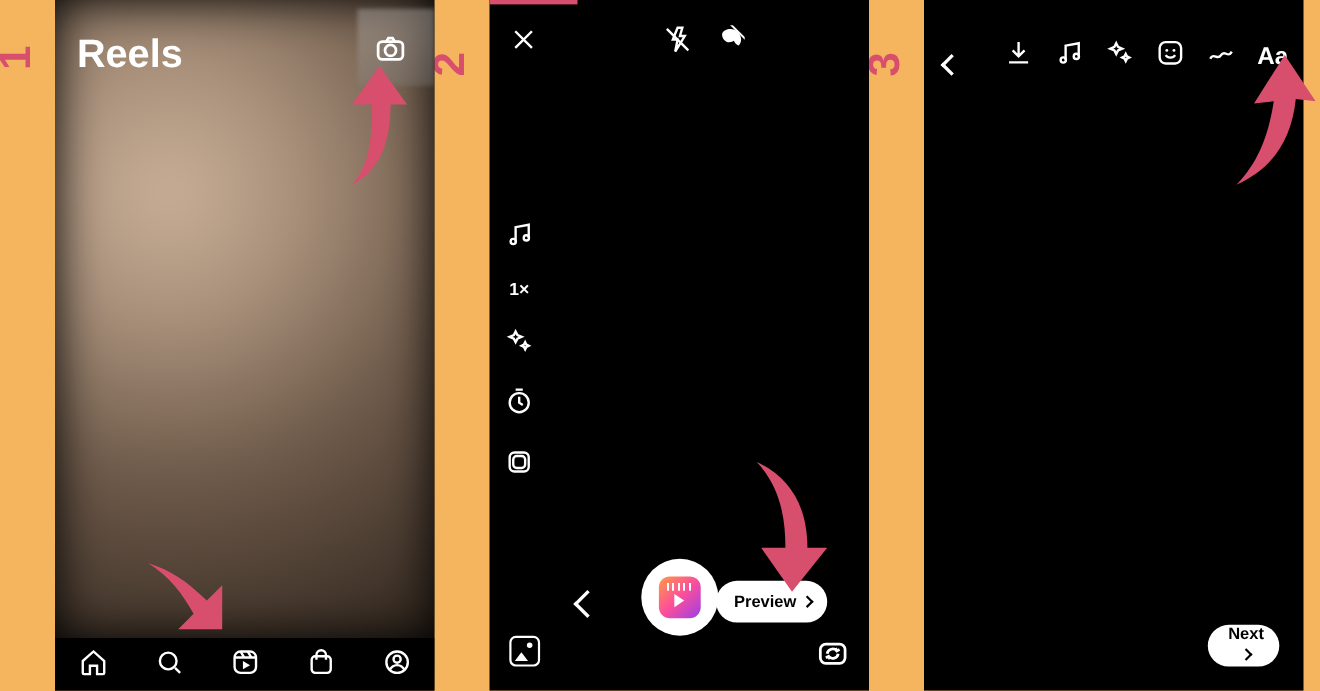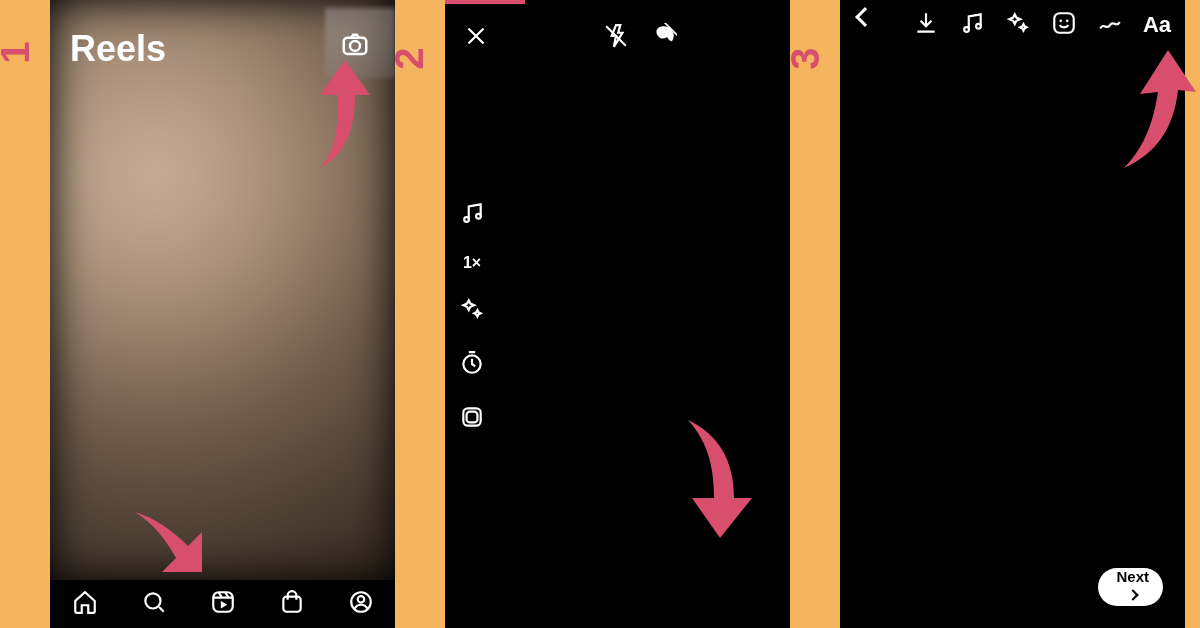--- a/index.html
+++ b/index.html
@@ -94,22 +94,22 @@
     background:#fff; color:#000; border-radius:22px; height:38px;
     display:flex; align-items:center; padding:0 14px 0 16px; gap:6px;
     font-size:15px; font-weight:600;
   }
   .chev{ width:8px;height:8px; border-right:2px solid #000; border-top:2px solid #000;
     transform:rotate(45deg);}
 
   
   #s3{ left:840px; }
   .s3-top{
-    position:absolute; top:10px; left:0; right:0; height:40px;
-    display:flex; align-items:flex-start;text-decoration:underline;
+    position:absolute; top:26px; left:0; right:0; height:40px;
+    display:flex; align-items:flex-end;text-decoration:underline;
   }
   .s3-top .back{ margin-left:18px; width:14px;height:14px;
     border-left:3px solid #fff; border-bottom:3px solid #fff; transform:rotate(45deg);}
   .s3-top .tools{ margin-left:auto; margin-right:14px; display:flex; gap:20px; align-items:center;}
   .Aa{ color:#fff; font-weight:700; font-size:22px;}
   .next-pill{
     position:absolute; right:22px; bottom:22px;
     background:#fff; color:#000; border-radius:22px; height:38px;
     display:flex; align-items:center; padding:0 14px 0 18px; gap:6px;
     font-size:15px; font-weight:600;flex-direction:column;
@@ -221,20 +221,38 @@
         </svg>
     </div>
     <div>
       <svg class="icon24" viewBox="0 0 24 24">
           <rect x="4" y="4" width="16" height="16" rx="4"></rect>
           <rect x="7" y="7" width="10" height="10" rx="3"></rect>
         </svg>
     </div>
   </div>
 
+  <div class="s2-bottom">
+    <div class="back-caret"></div>
+    <div class="ring">
+      <div class="ring-inner"></div>
+    </div>
+    <div class="preview-pill">
+      <span>Preview</span>
+      <span class="chev"></span>
+    </div>
+    <div class="gallery"></div>
+    <div class="flip">
+      <svg class="icon24" viewBox="0 0 24 24" style="width:30px;height:30px">
+          <rect x="3" y="6" width="18" height="14" rx="4"></rect>
+          <path d="M8 13a4 4 0 0 1 7-2M16 13a4 4 0 0 1-7 2"></path>
+          <path d="M14 9l1 2 2-1M10 17l-1-2-2 1"></path>
+        </svg>
+    </div>
+  </div>
 </div>
 
 <div id="s3" class="screen">
   <div class="s3-top">
     <div class="back"></div>
     <div class="tools">
       <div>
         <svg class="icon24" viewBox="0 0 24 24">
             <path d="M12 3v12M7 10l5 5 5-5M4 20h16"></path>
           </svg>

